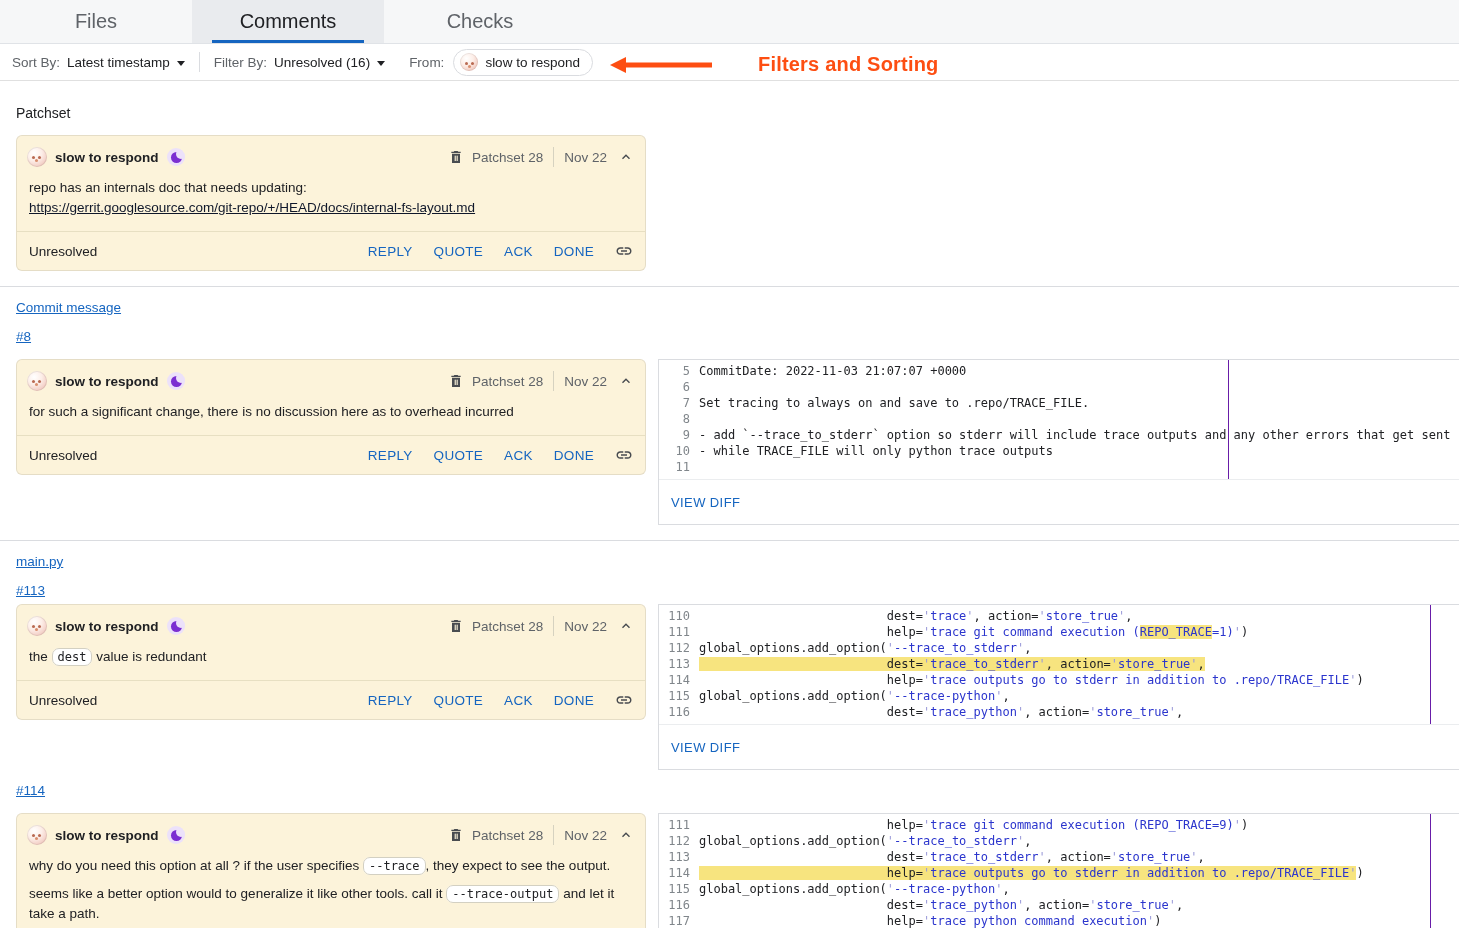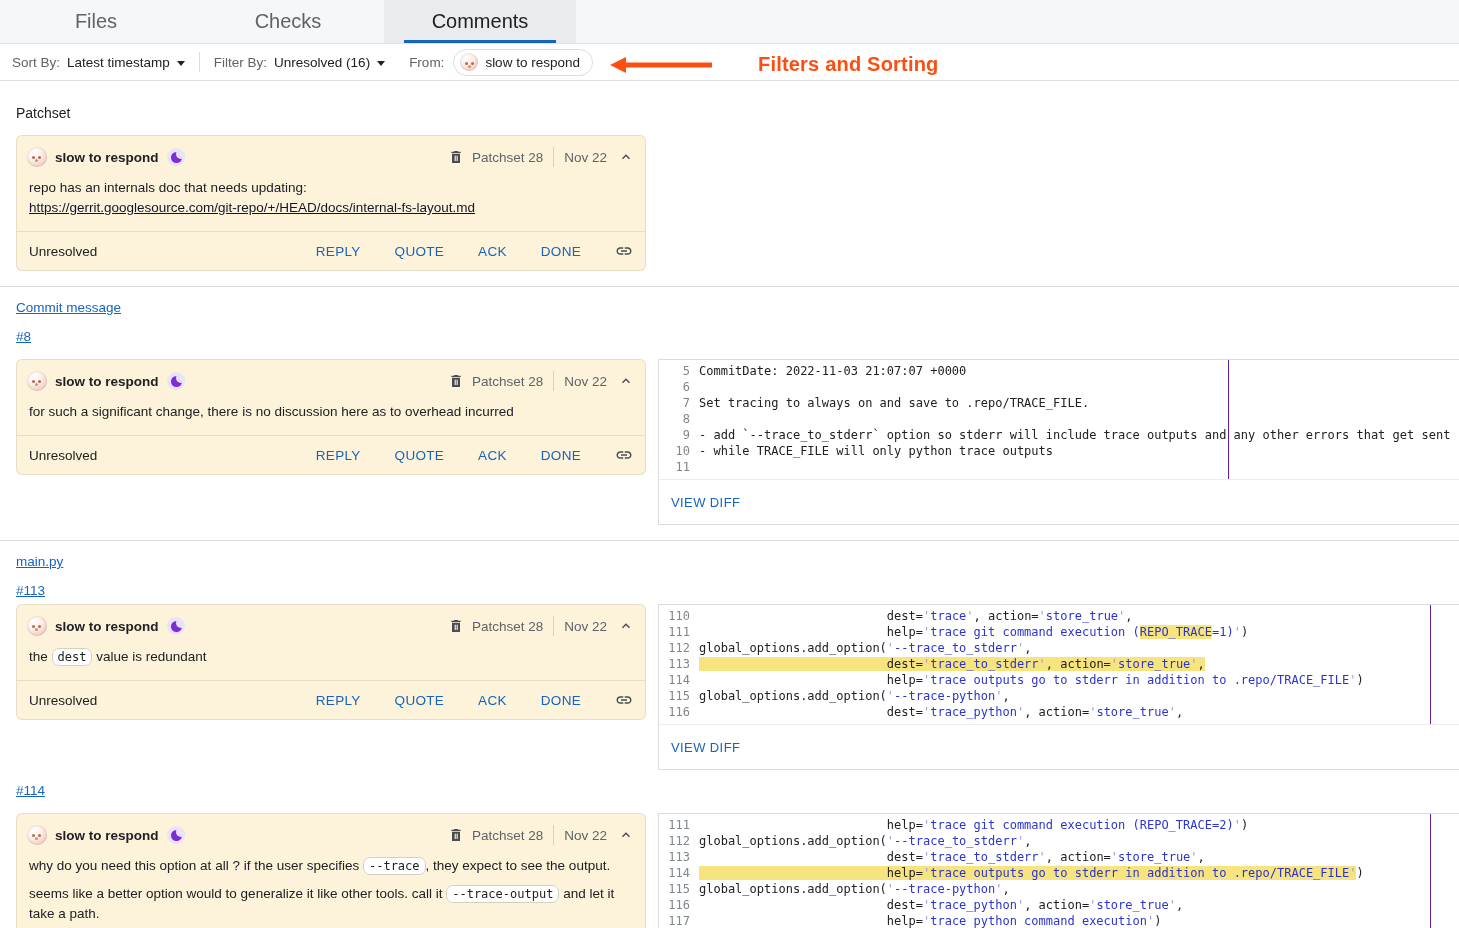--- a/index.html
+++ b/index.html
@@ -102,21 +102,21 @@
   .body-link { color:#0f172a; text-decoration:underline; cursor:pointer; word-break:break-all; }
   .code-chip {
     font-family:"DejaVu Sans Mono","Liberation Mono",monospace; font-size:12px;
     background:#ffffff; border:1px solid #d3d0c2; border-radius:7px; padding:1px 5px;
     color:#202124; white-space:nowrap;
   }
   .card-footer {
     border-top:1px solid #e7dfc2; display:flex; align-items:center;
     padding:10px 12px; color:#202124;
   }
-  .actions { margin-left:auto; display:flex; align-items:center; gap:34px; }
+  .actions { margin-left:auto; display:flex; align-items:center; gap:21px; }
   .action-link { color:#1565c0; font-weight:500; letter-spacing:.3px; cursor:pointer; }
 
   
   .code-box {
     border-top:1px solid #dadce0; border-left:1px solid #dadce0; border-bottom:1px solid #dadce0;
     margin-top:14px; background:#fff;
   }
   .code-area {
     position:relative; overflow:hidden; padding:3px 0 4px 0;
     font-family:"DejaVu Sans Mono","Liberation Mono",monospace;
@@ -134,22 +134,22 @@
   .view-diff { font-size:13px; font-weight:500; letter-spacing:.4px; color:#1565c0; cursor:pointer; }
 
   
   svg.ic { display:block; }
 </style>
 </head>
 <body>
 
 <div class="tabbar">
   <div class="tab">Files</div>
+  <div class="tab active">Comments</div>
   <div class="tab">Checks</div>
-  <div class="tab active">Comments</div>
 </div>
 
 <div class="filterbar">
   <span class="fb-label">Sort By:</span>
   <span class="dropdown">
     <span>Latest timestamp</span>
     <span class="caret"></span>
   </span>
   <span class="vsep"></span>
   <span class="fb-label">Filter By:</span>
@@ -432,21 +432,21 @@
           <p><span>seems like a better option would to generalize it like other tools. call it </span><span class="code-chip">--trace-output</span><span> and let it take a path.</span></p>
         </div>
 
       </div>
     </div>
     <div class="right-col">
       <div class="code-box">
         <div class="code-area">
             <div class="crow">
               <span class="ln">111</span>
-              <span class="ctext"><span class="tk-p">                          help=</span><span class="tk-q">'</span><span class="tk-s">trace git command execution (REPO_TRACE=2)</span><span class="tk-q">'</span><span class="tk-p">)</span></span>
+              <span class="ctext"><span class="tk-p">                          help=</span><span class="tk-q">'</span><span class="tk-s">trace git command execution (REPO_TRACE=9)</span><span class="tk-q">'</span><span class="tk-p">)</span></span>
             </div>
             <div class="crow">
               <span class="ln">112</span>
               <span class="ctext"><span class="tk-p">global_options.add_option(</span><span class="tk-q">'</span><span class="tk-s">--trace_to_stderr</span><span class="tk-q">'</span><span class="tk-p">,</span></span>
             </div>
             <div class="crow">
               <span class="ln">113</span>
               <span class="ctext"><span class="tk-p">                          dest=</span><span class="tk-q">'</span><span class="tk-s">trace_to_stderr</span><span class="tk-q">'</span><span class="tk-p">, action=</span><span class="tk-q">'</span><span class="tk-s">store_true</span><span class="tk-q">'</span><span class="tk-p">,</span></span>
             </div>
             <div class="crow">

